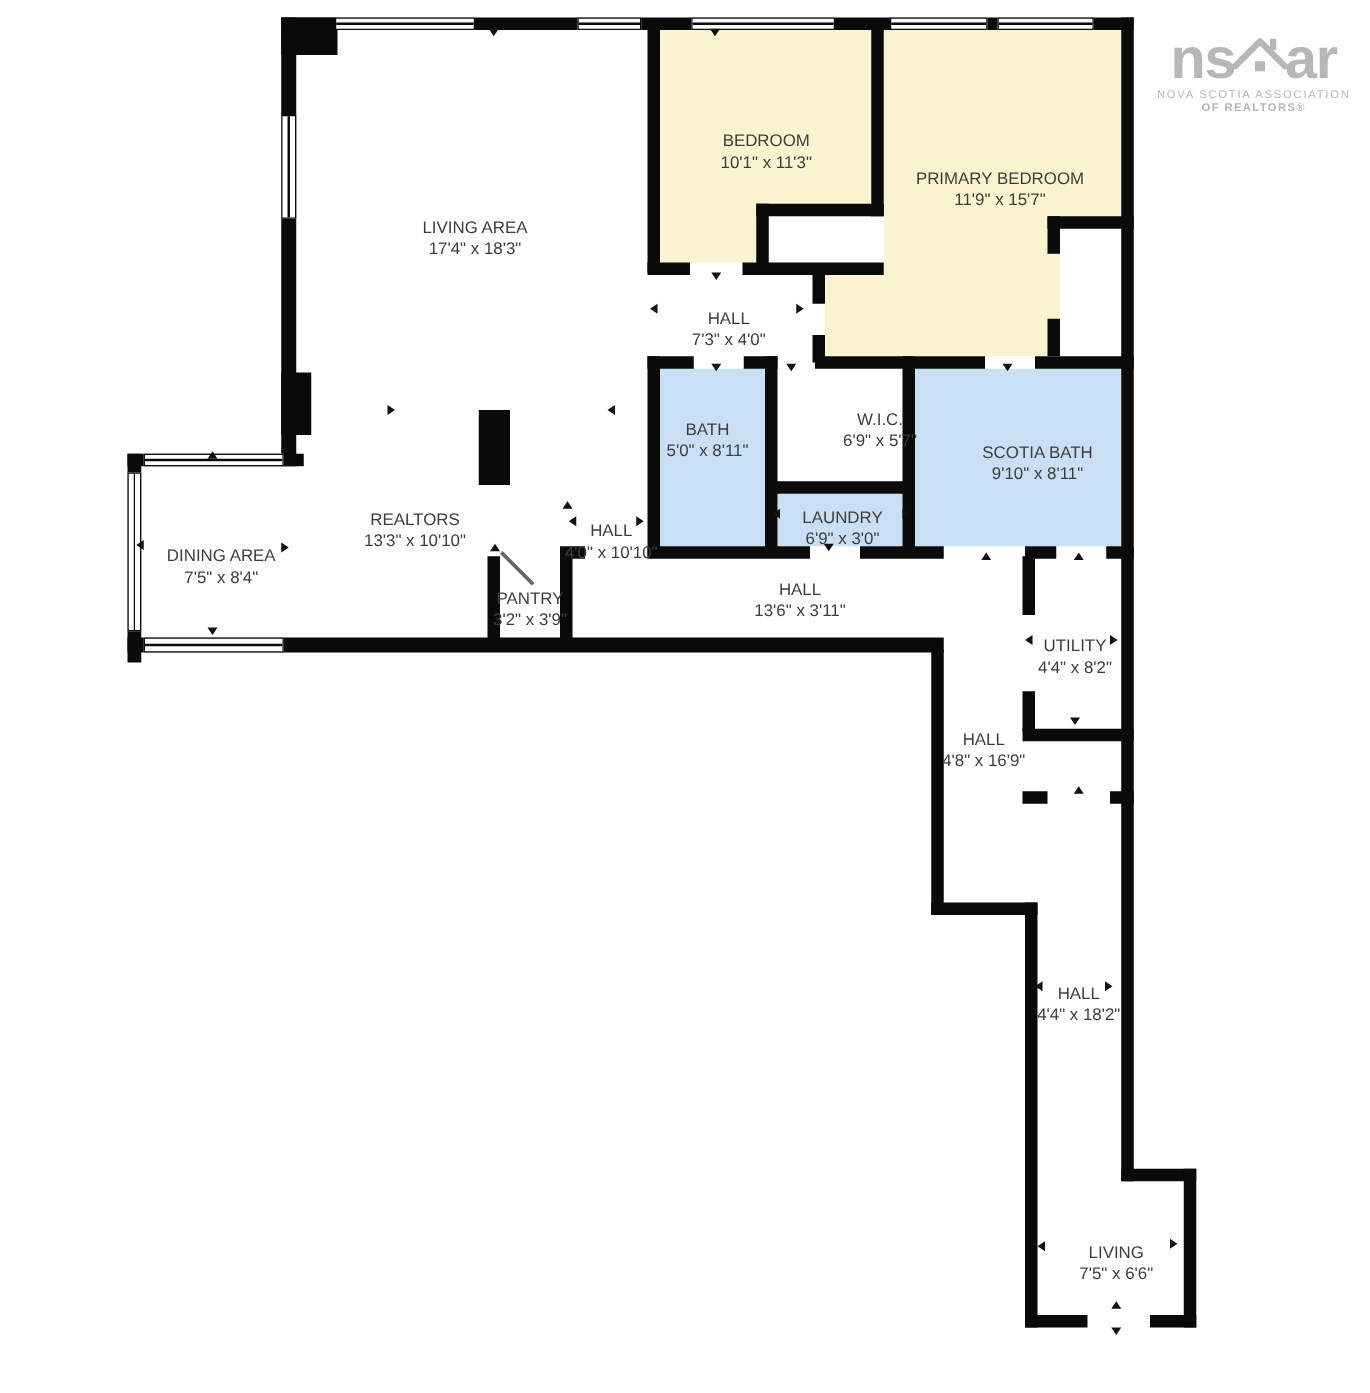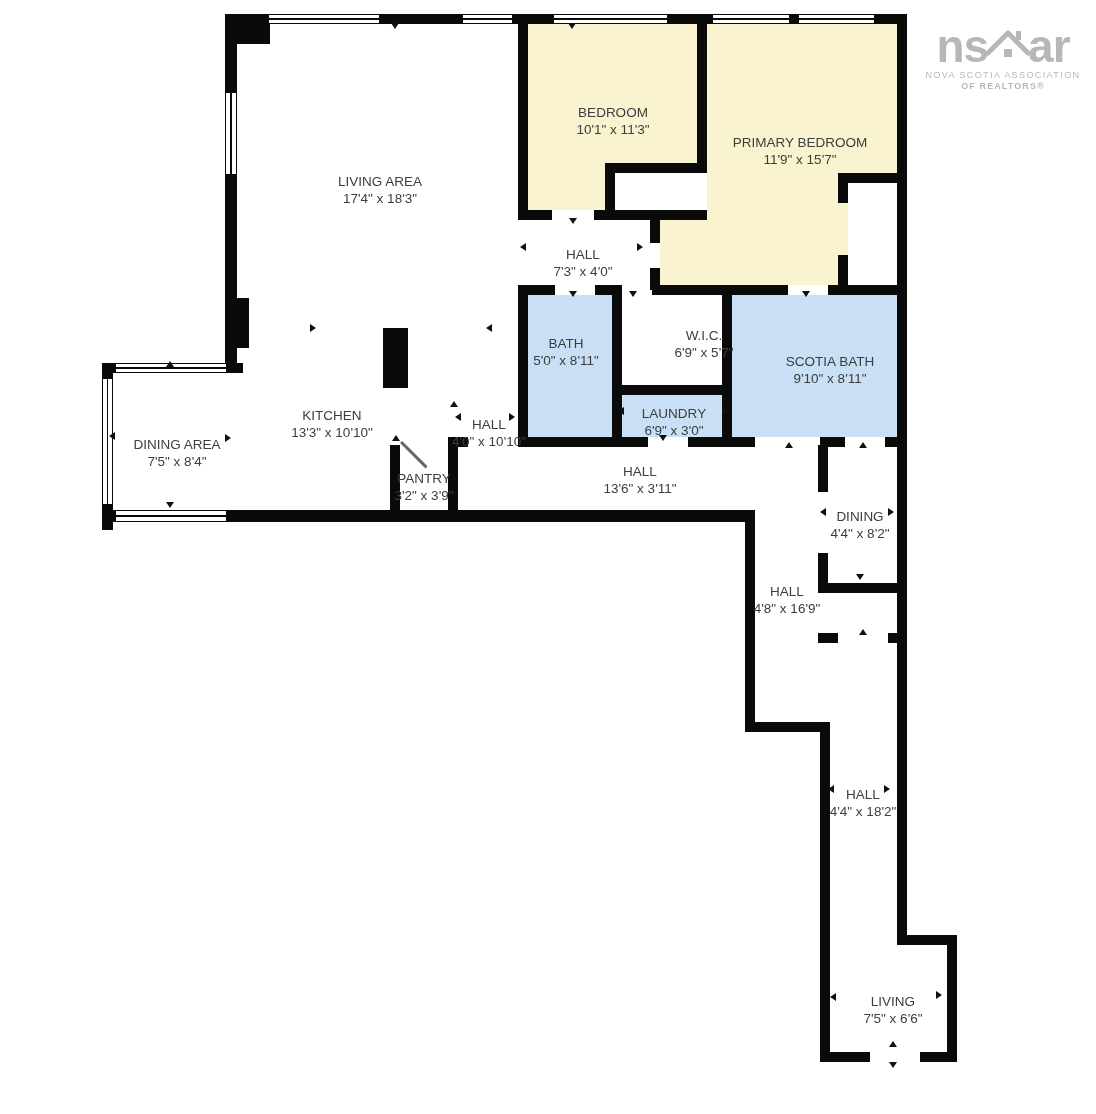--- a/index.html
+++ b/index.html
@@ -64,21 +64,21 @@
     </div>
   <div class="lbl" style="left:704px;top:327px">
       <div>W.I.C.</div>
       <div>6'9" x 5'7"</div>
     </div>
   <div class="lbl" style="left:830px;top:353px">
       <div>SCOTIA BATH</div>
       <div>9'10" x 8'11"</div>
     </div>
   <div class="lbl" style="left:332px;top:407px">
-      <div>KITCHEN</div>
+      <div>REALTORS</div>
       <div>13'3" x 10'10"</div>
     </div>
   <div class="lbl" style="left:489px;top:416px">
       <div>HALL</div>
       <div>4'0" x 10'10"</div>
     </div>
   <div class="lbl" style="left:674px;top:405px">
       <div>LAUNDRY</div>
       <div>6'9" x 3'0"</div>
     </div>
@@ -88,21 +88,21 @@
     </div>
   <div class="lbl" style="left:424px;top:470px">
       <div>PANTRY</div>
       <div>3'2" x 3'9"</div>
     </div>
   <div class="lbl" style="left:640px;top:463px">
       <div>HALL</div>
       <div>13'6" x 3'11"</div>
     </div>
   <div class="lbl" style="left:860px;top:508px">
-      <div>DINING</div>
+      <div>UTILITY</div>
       <div>4'4" x 8'2"</div>
     </div>
   <div class="lbl" style="left:787px;top:583px">
       <div>HALL</div>
       <div>4'8" x 16'9"</div>
     </div>
   <div class="lbl" style="left:863px;top:786px">
       <div>HALL</div>
       <div>4'4" x 18'2"</div>
     </div>

